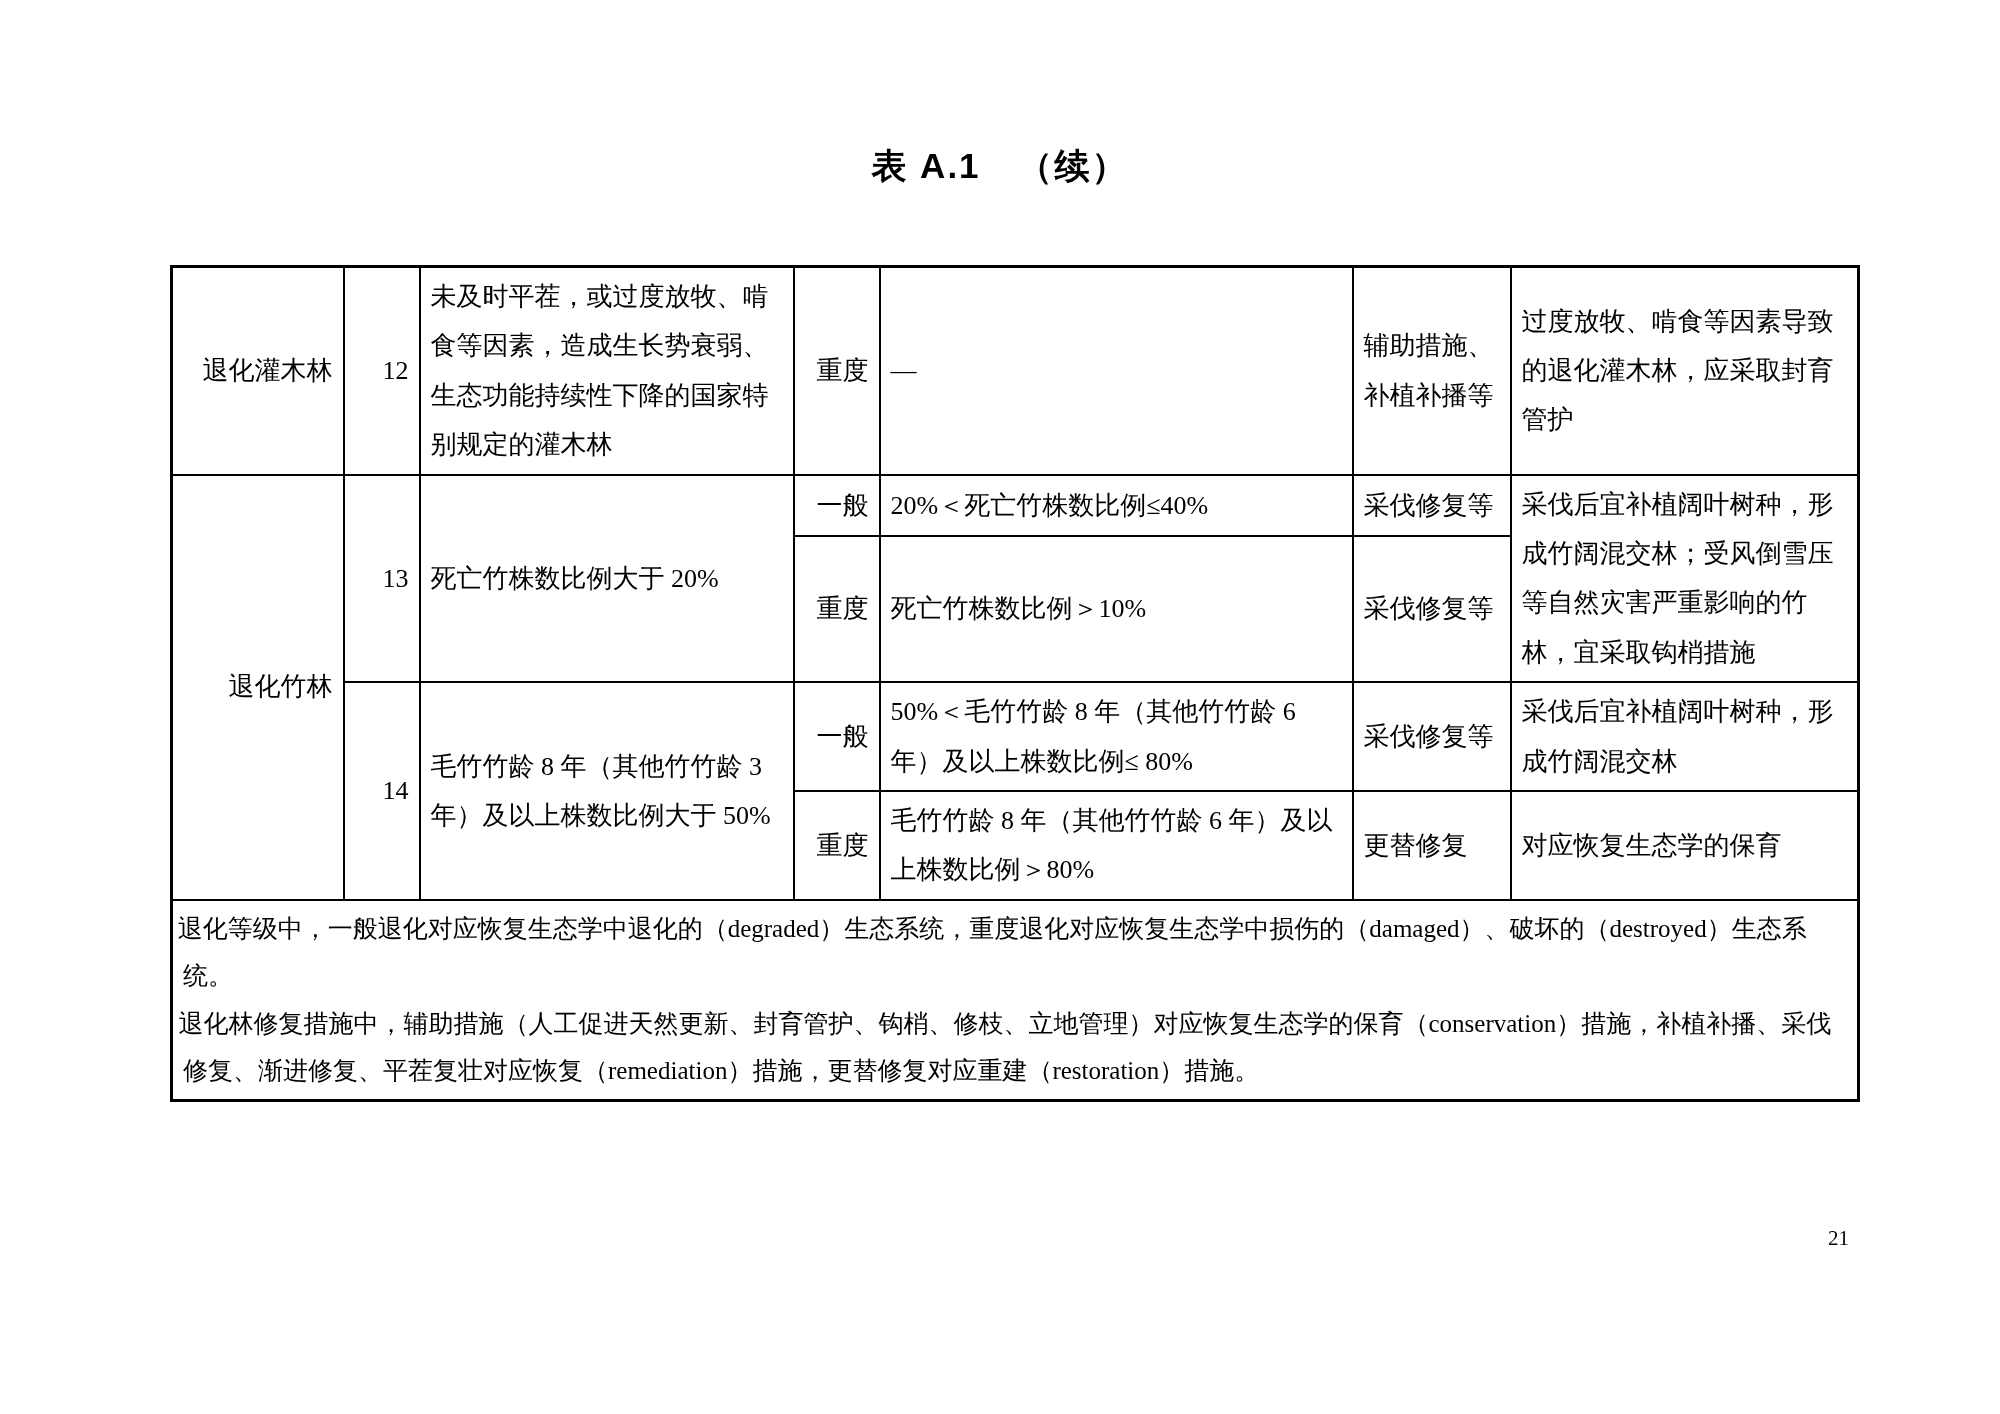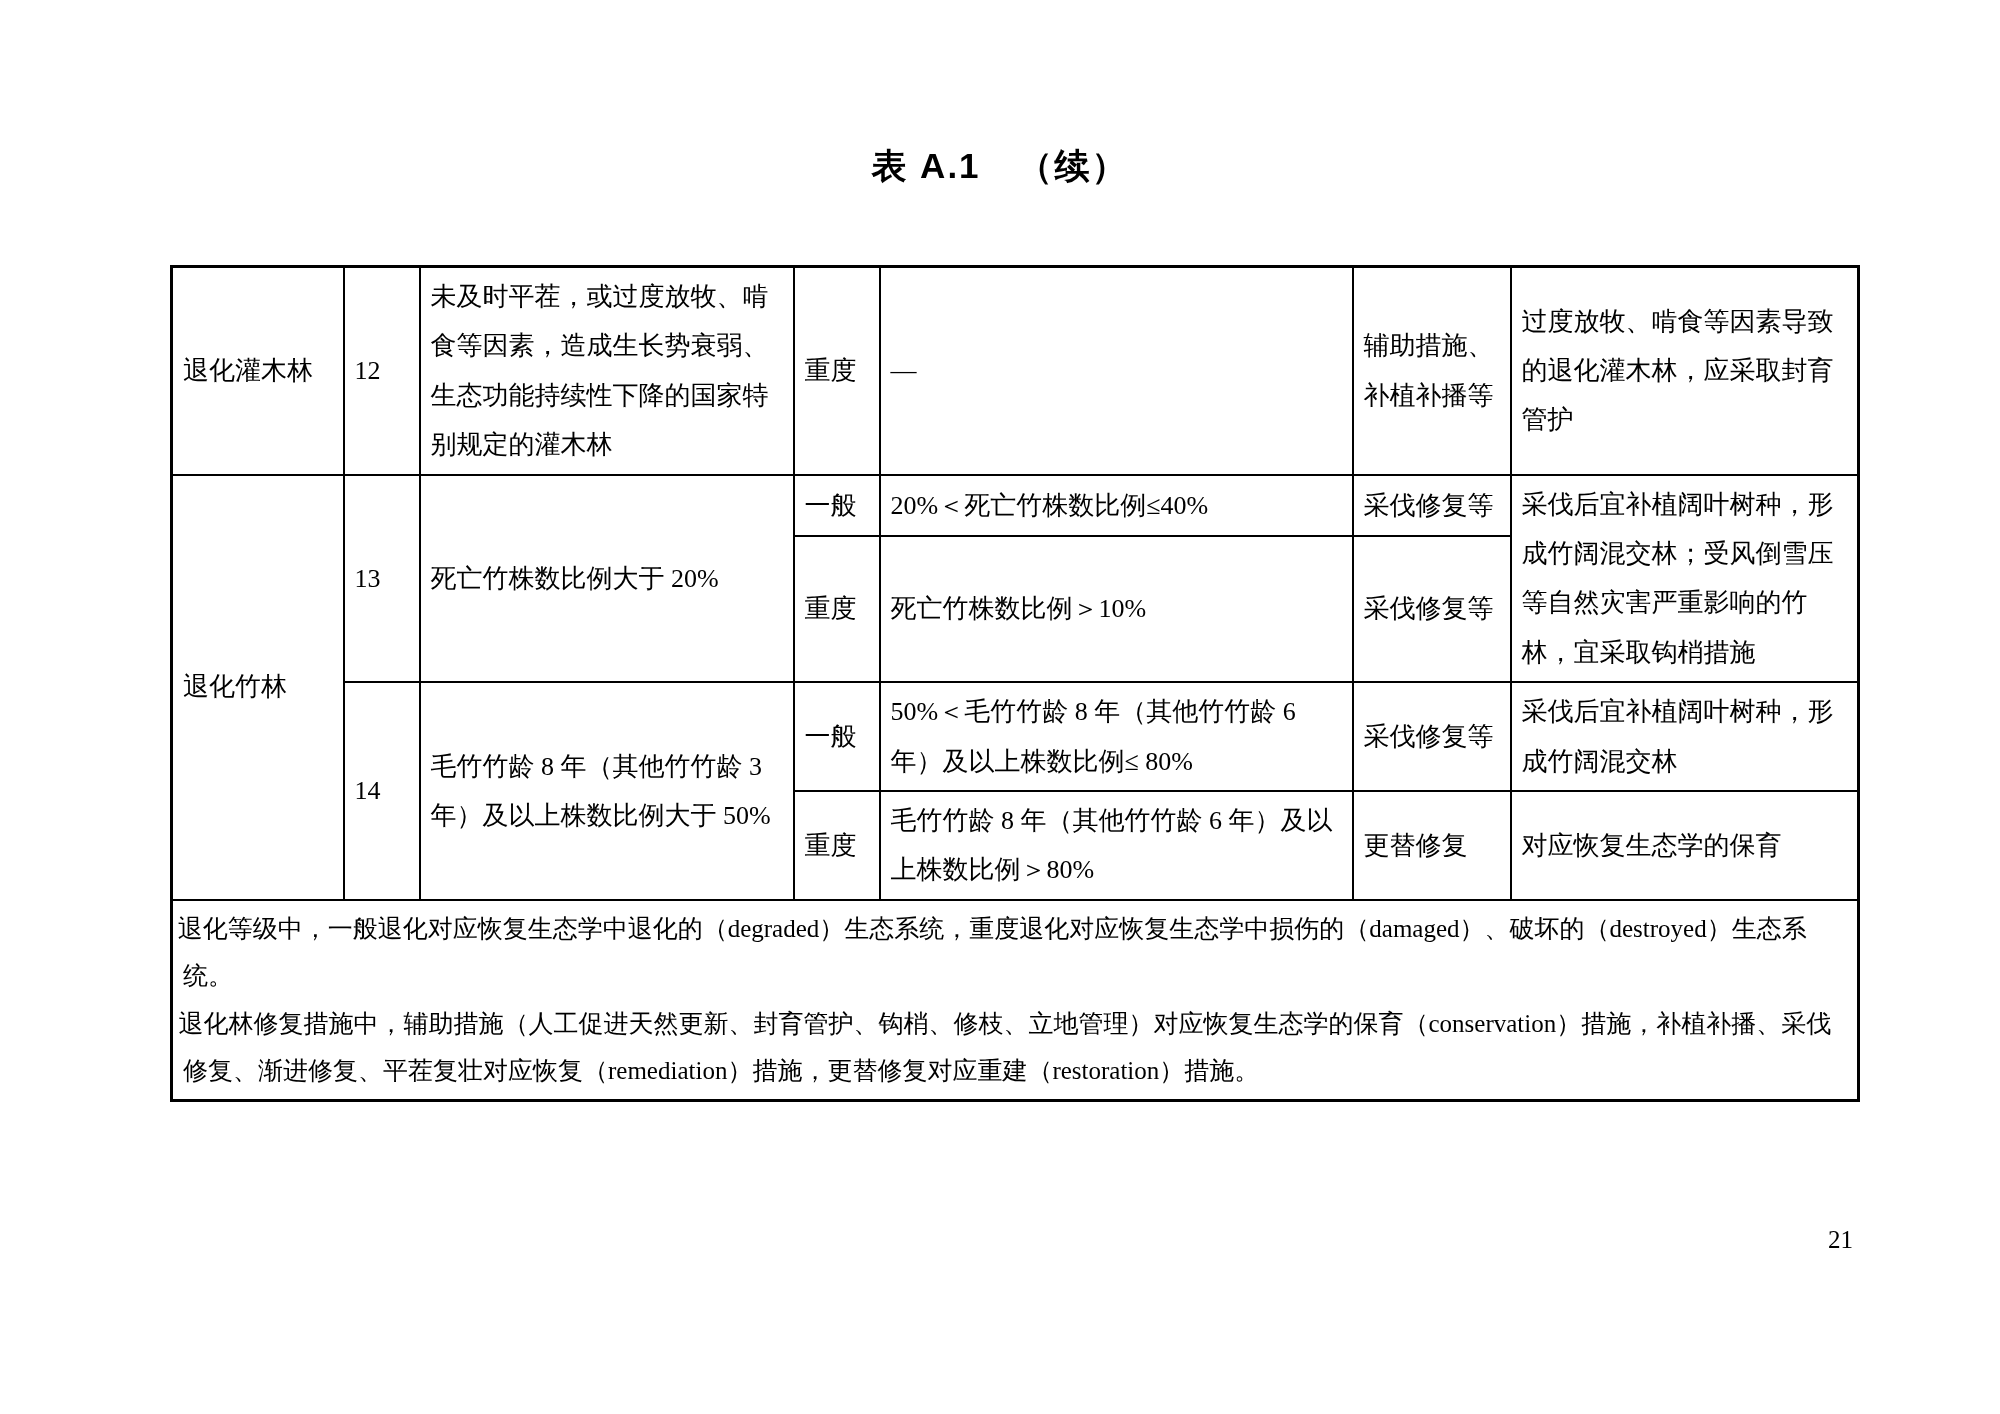--- a/index.html
+++ b/index.html
@@ -33,21 +33,21 @@
     font-size: 26px;
     line-height: 1.9;
     border: 3px solid #000;
   }
   table.doc-table td {
     border: 2px solid #000;
     vertical-align: middle;
     padding: 4px 10px;
     overflow: hidden;
   }
-  td.c-center { text-align: left; padding: 4px 4px; }
+  td.c-center { text-align: right; padding: 4px 4px; }
   td.c-left   { text-align: left; }
   tr.r12  { height: 197px; }
   tr.r13a { height: 60px;  }
   tr.r13b { height: 142px; }
   tr.r14a { height: 106px; }
   tr.r14b { height: 102px; }
   td.fn-cell {
     vertical-align: top;
     text-align: left;
     font-size: 25px;
@@ -58,21 +58,21 @@
   .fn sup {
     font-size: 15px;
     line-height: 0;
     margin-right: 6px;
     vertical-align: super;
   }
   .page-number {
     position: absolute;
     left: 1828px;
     top: 1226px;
-    font-size: 25px;
+    font-size: 21px;
     font-family: "Liberation Serif", "DejaVu Serif", serif;
   }
 </style>
 </head>
 <body>
 
 <div class="page">
 
   <div class="table-title">表 A.1　（续）</div>
 

